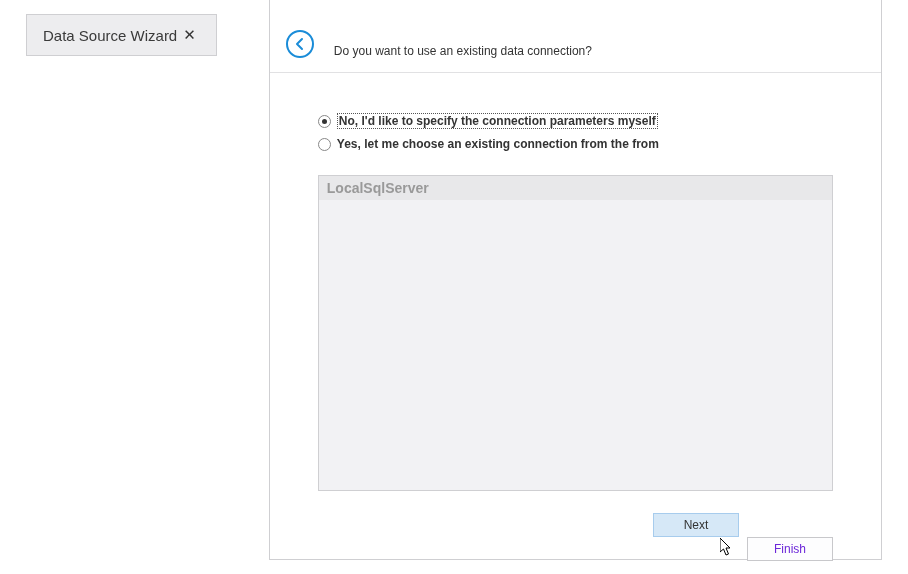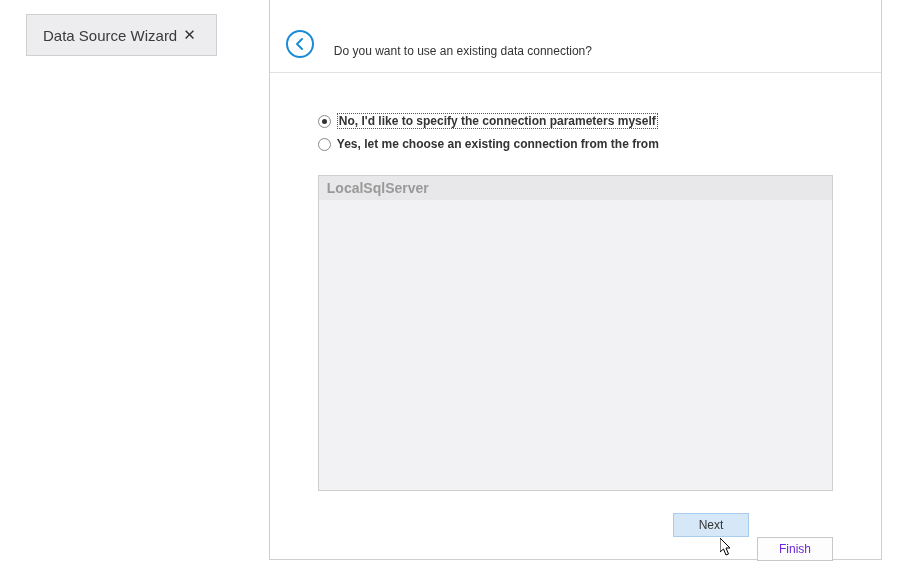--- a/index.html
+++ b/index.html
@@ -135,21 +135,21 @@
       font-size: 14px;
       background: #e8e8ea;
     }
     .button-row {
       display: flex;
       justify-content: flex-end;
       gap: 8px;
       padding: 12px 48px 16px 48px;
     }
     .btn {
-      width: 76px;
+      width: 86px;
       height: 24px;
       border: 1px solid #c8c8cb;
       background: #fdfdfe;
       font-size: 12px;
       display: flex;
       align-items: center;
       justify-content: center;
       cursor: pointer;
       color: #333;
       position: relative;

